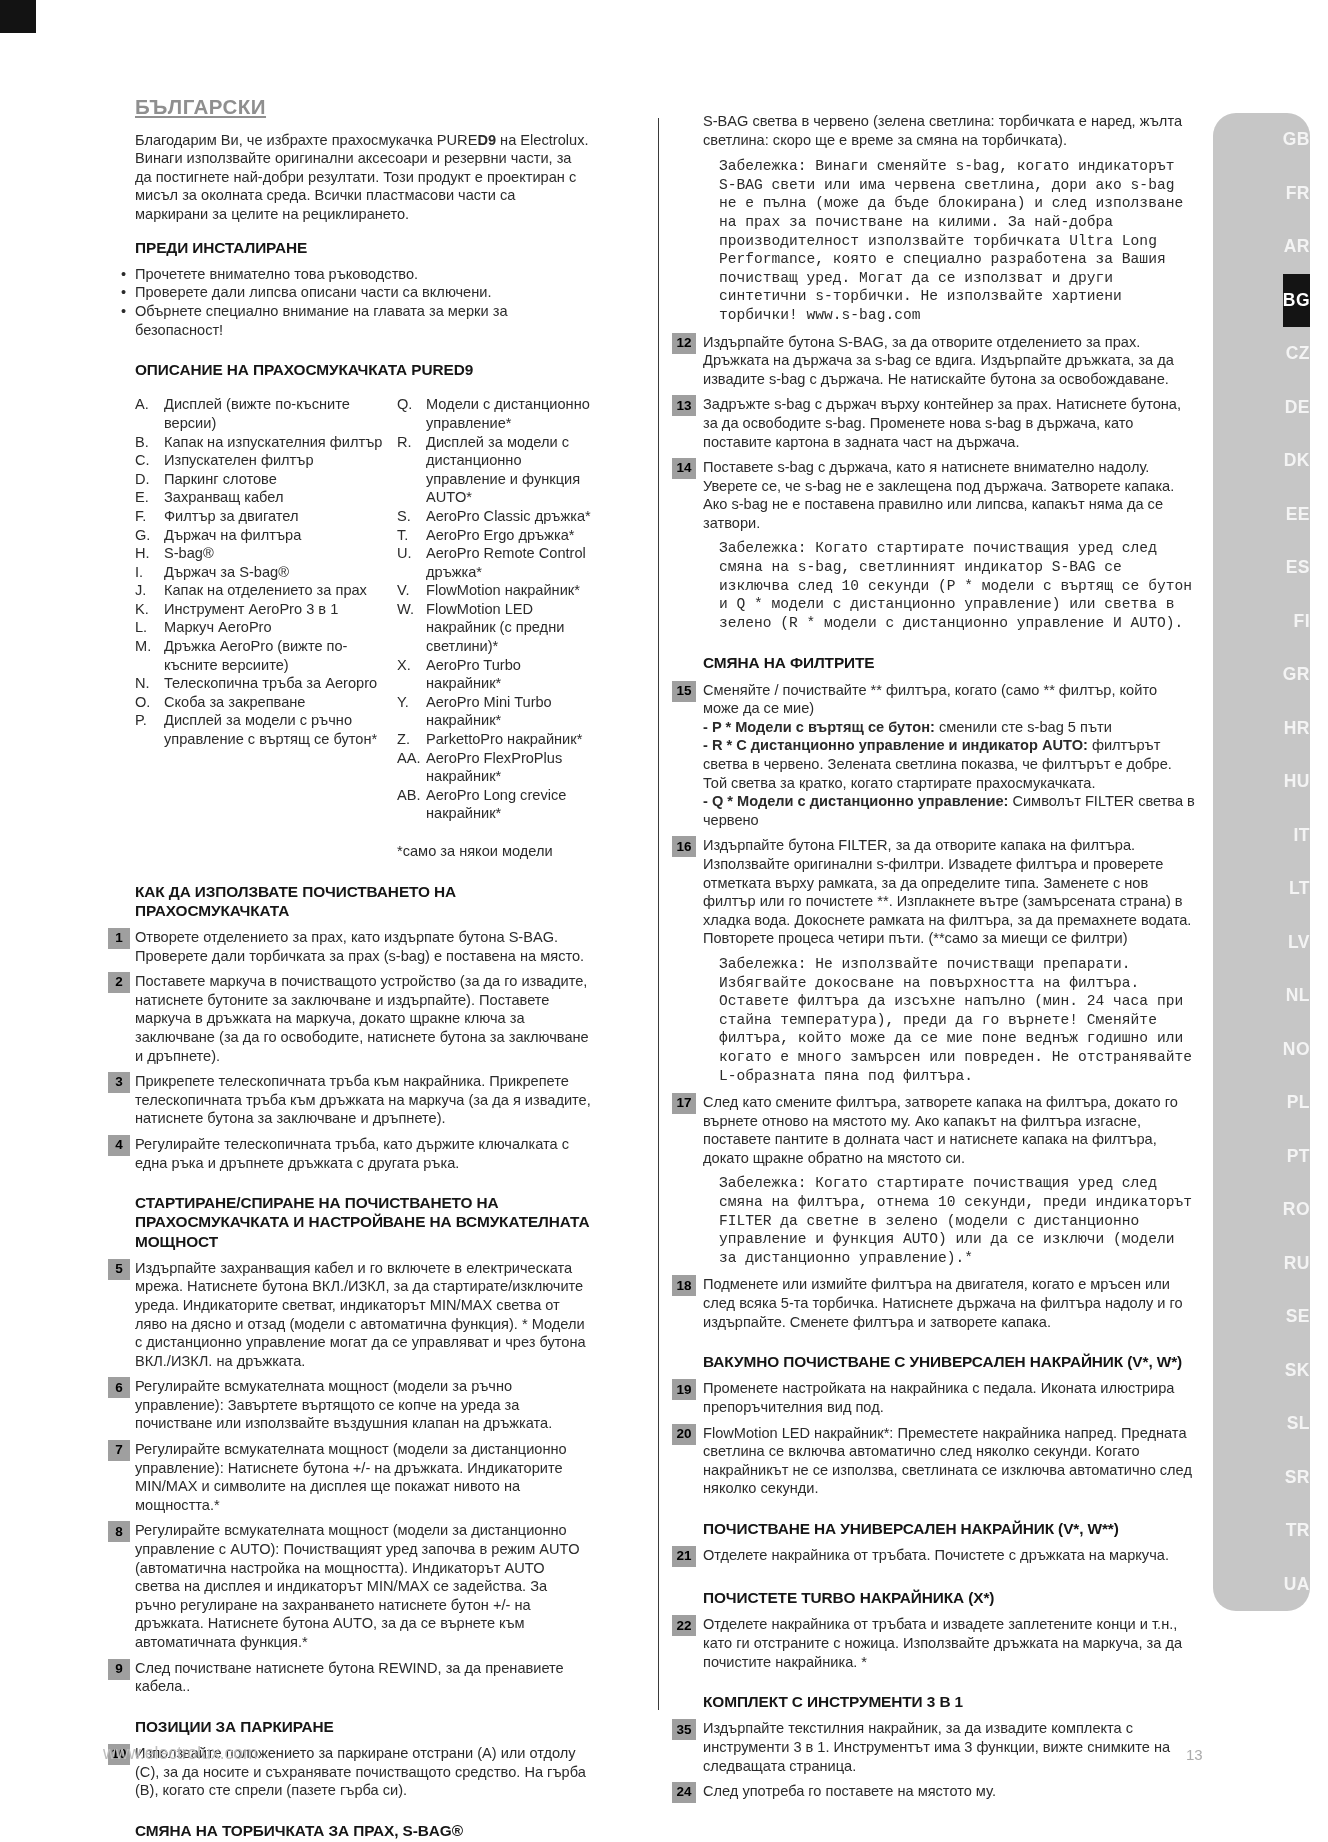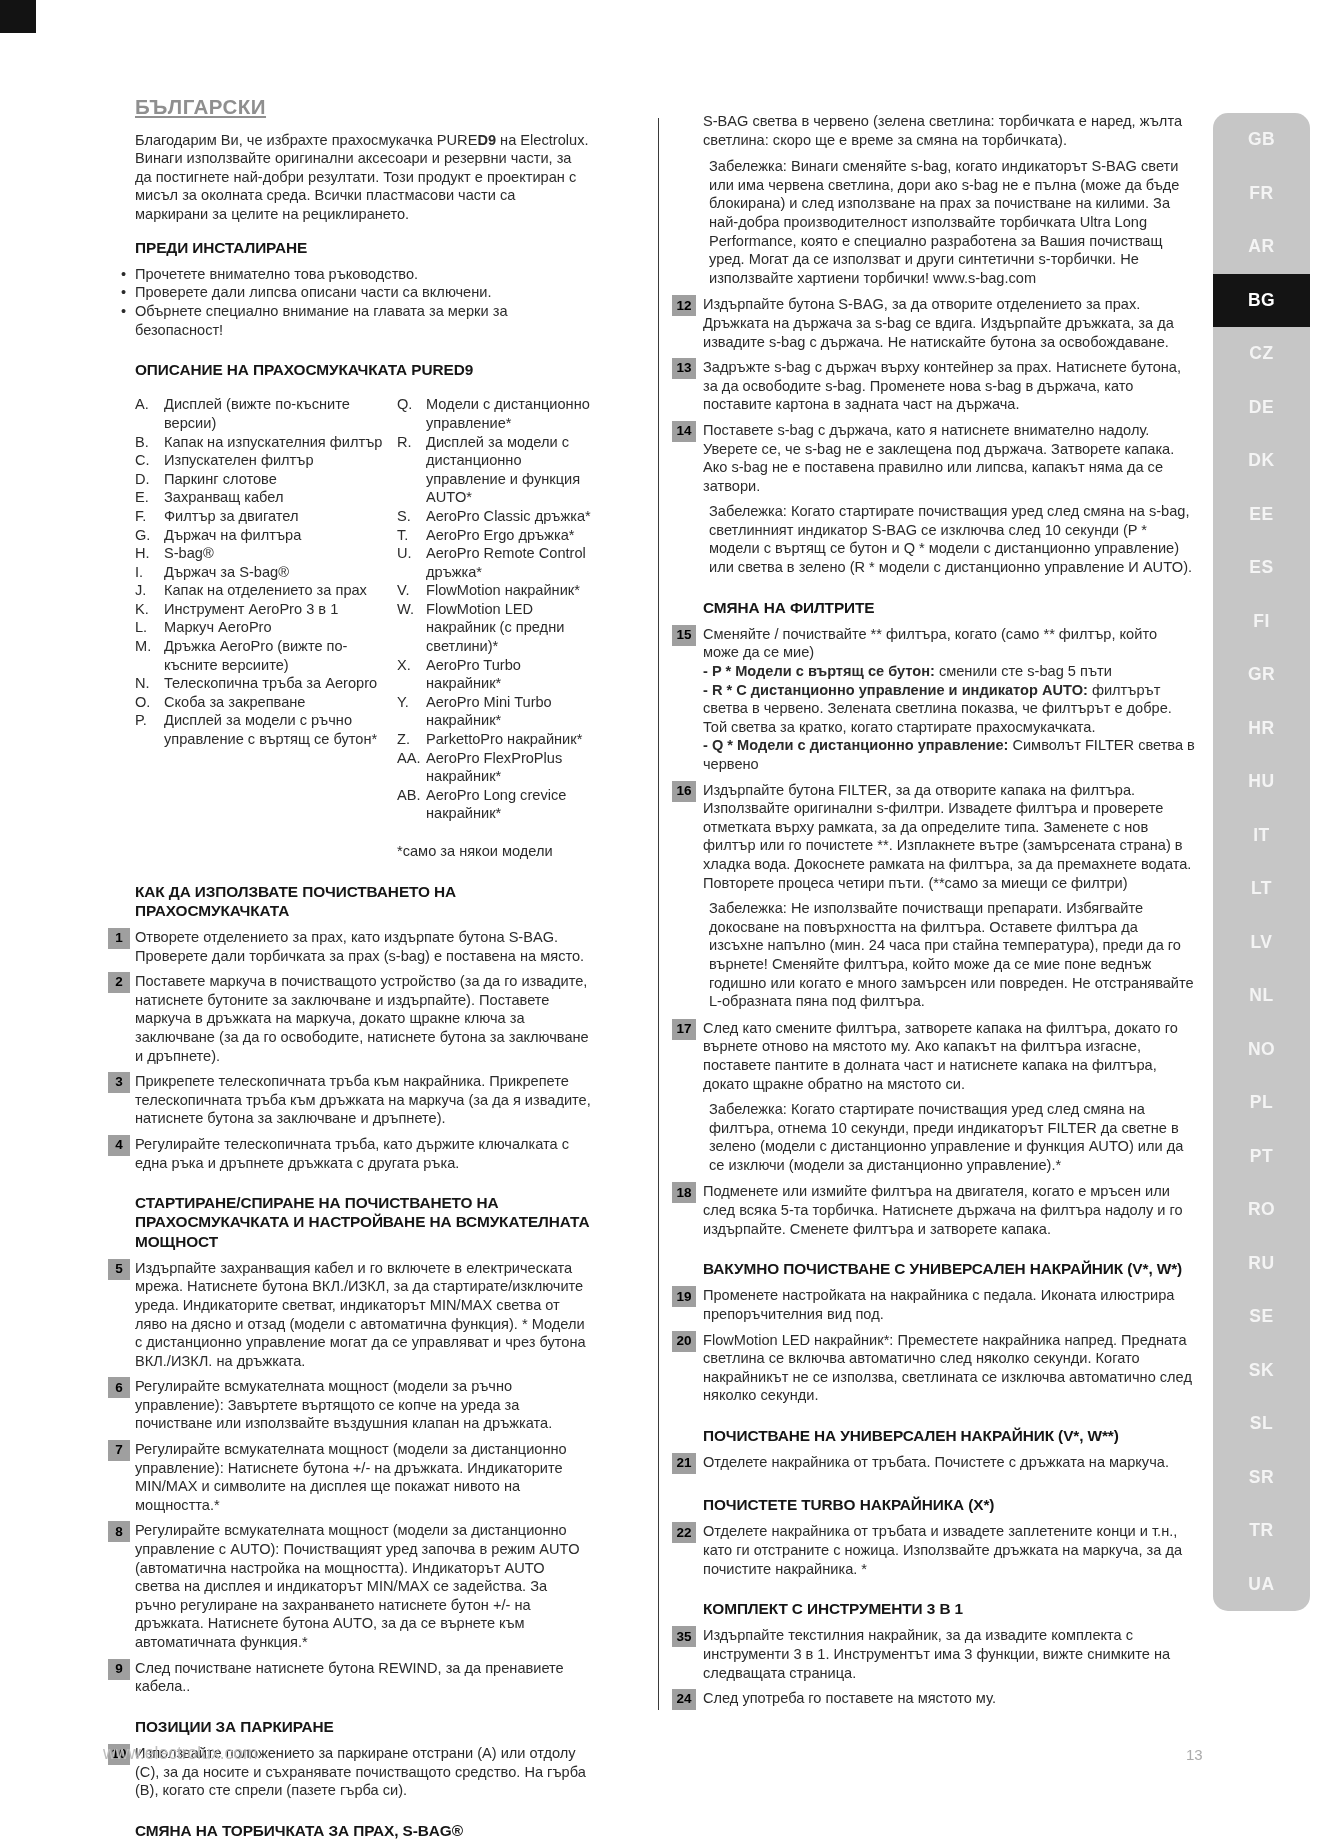--- a/index.html
+++ b/index.html
@@ -35,25 +35,25 @@
   .dval{flex:1;}
   .footnote{margin-top:19px;}
 
   
   .step{display:flex;margin:0 0 7px -27px;gap:5px;}
   .col-right .step{margin-left:-31px;gap:7px;}
   .badge{flex:none;width:22px;height:21px;background:#9f9f9f;color:#000000;
          font-size:13.5px;font-weight:bold;display:flex;align-items:center;justify-content:center;margin-top:0px;}
   .col-right .badge{width:24px;height:21px;}
   .step-text{flex:1;}
-  .note{margin:0 0 8px 6px;}
+  .note{margin:0 0 8px 16px;font-family:Liberation Mono, monospace;}
 
   
   .sidebar{position:absolute;left:1213px;top:113px;width:97px;height:1498px;
-           display:flex;flex-direction:column;border-radius:15px;overflow:hidden;background:#c6c6c6;}
+           display:flex;flex-direction:column;border-radius:23px;overflow:hidden;background:#c6c6c6;align-items:flex-end;}
   .lang-tab{flex:1;display:flex;align-items:center;justify-content:center;
             font-size:17.5px;font-weight:bold;color:#f4f4f4;letter-spacing:.5px;}
   .lang-tab.active{background:#141414;color:#ffffff;}
 
   .footer-url{position:absolute;left:103px;top:1743px;font-size:17.5px;color:#bcbcbc;}
   .footer-page{position:absolute;left:1186px;top:1746px;font-size:15px;color:#ababab;}
 </style>
 </head>
 <body>
 

